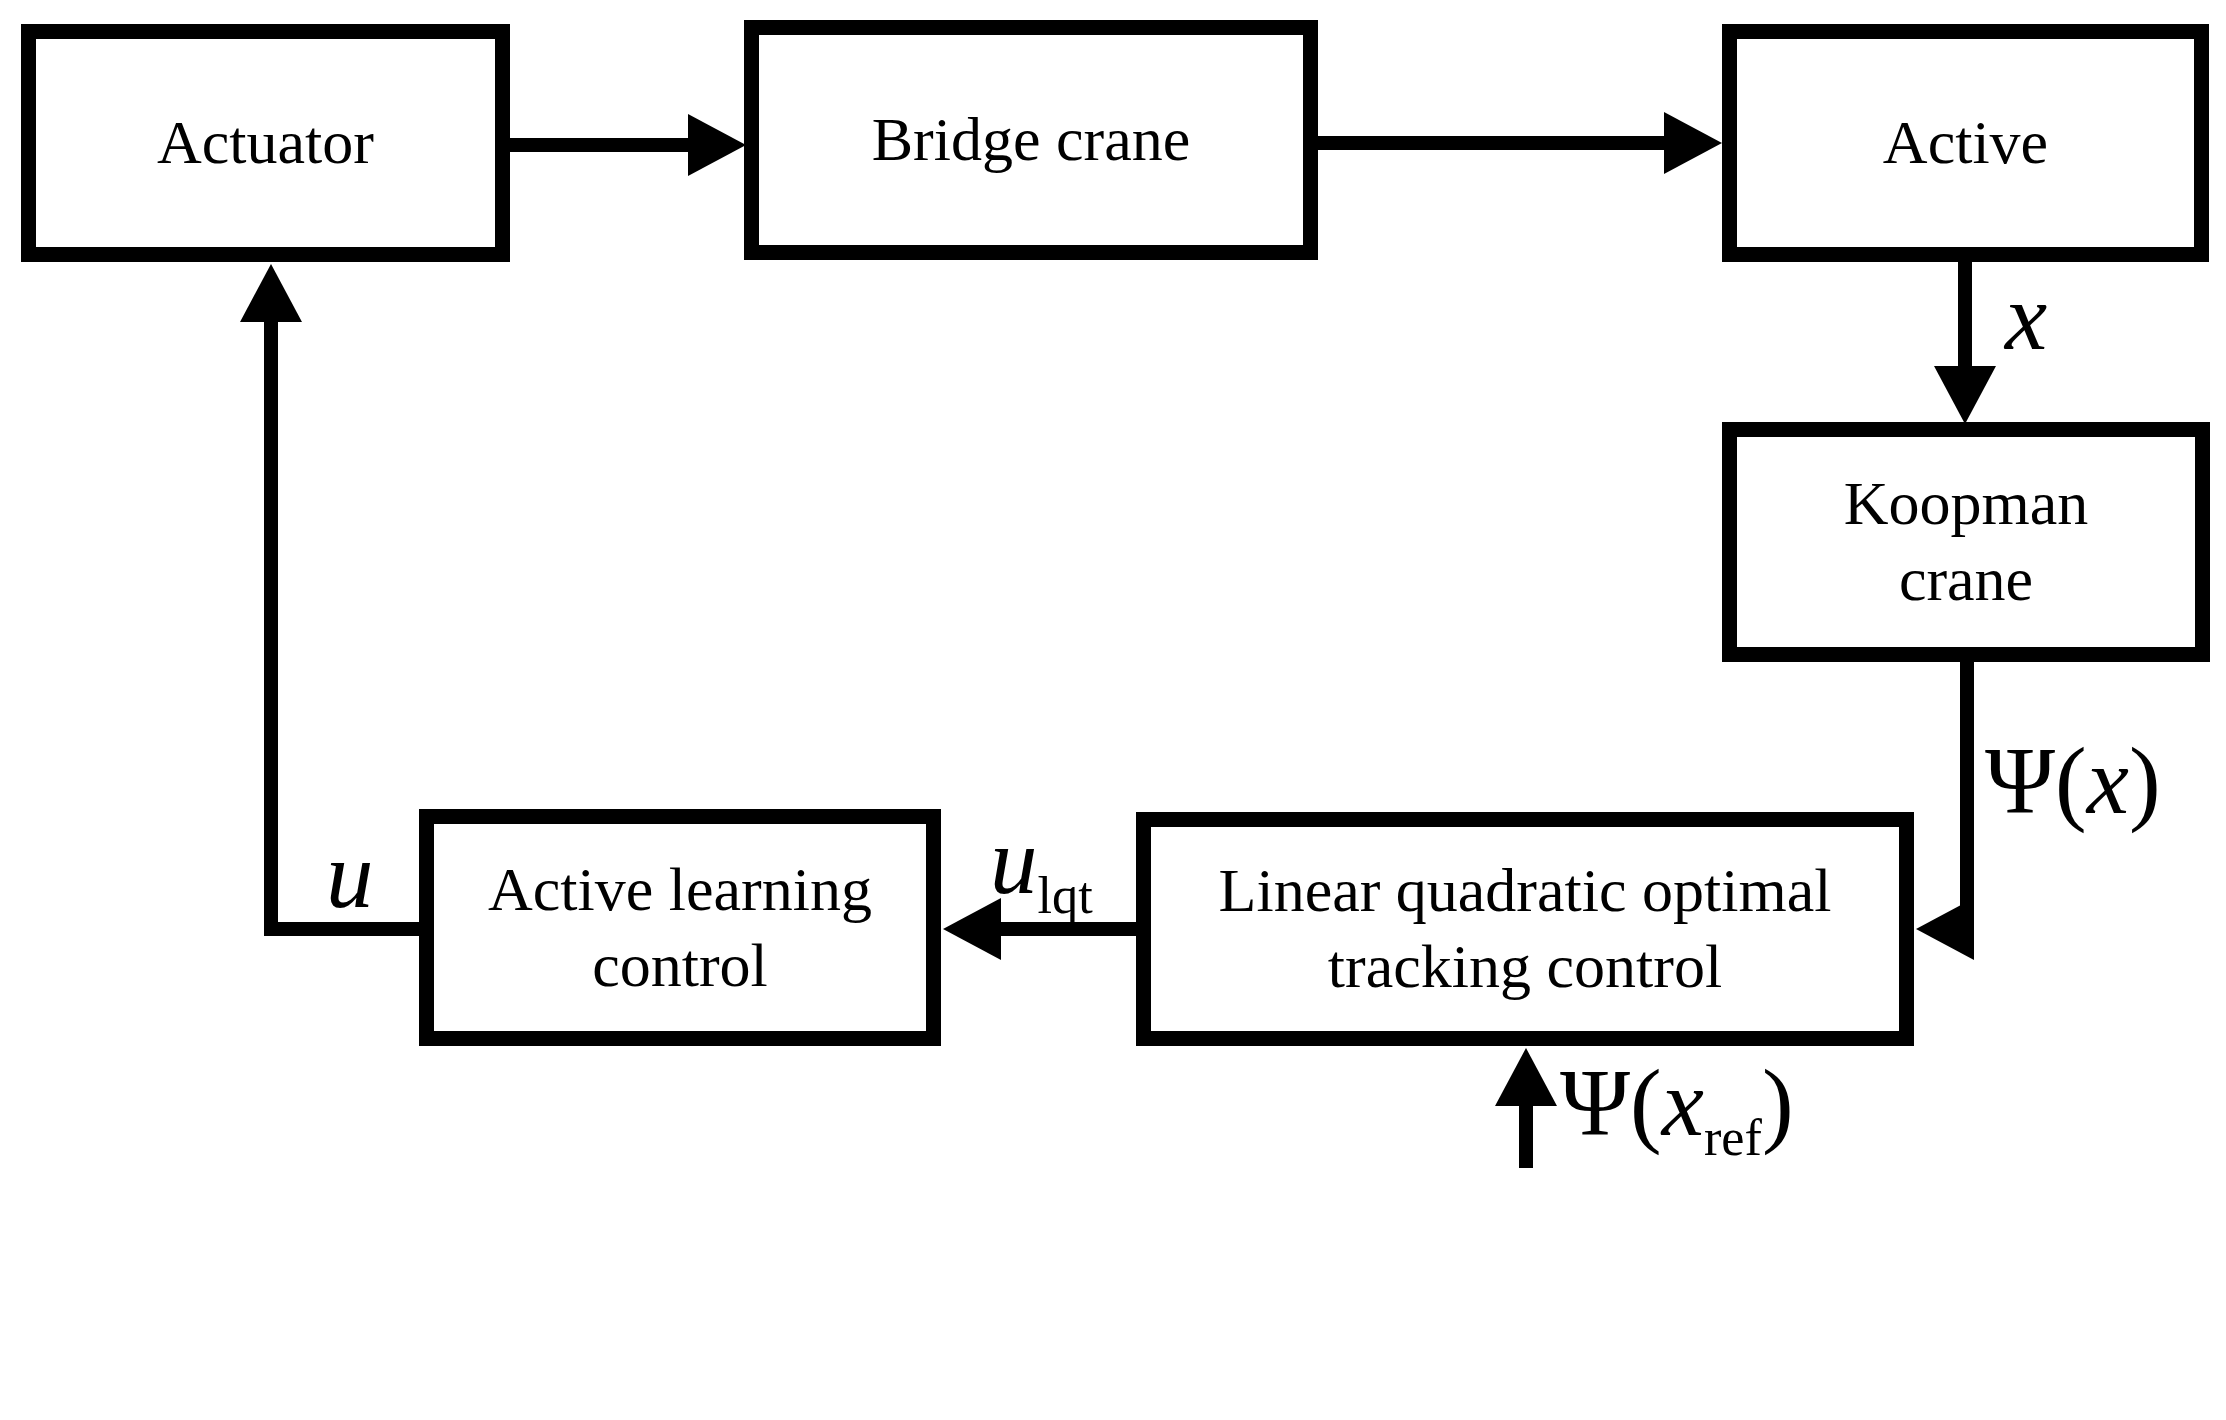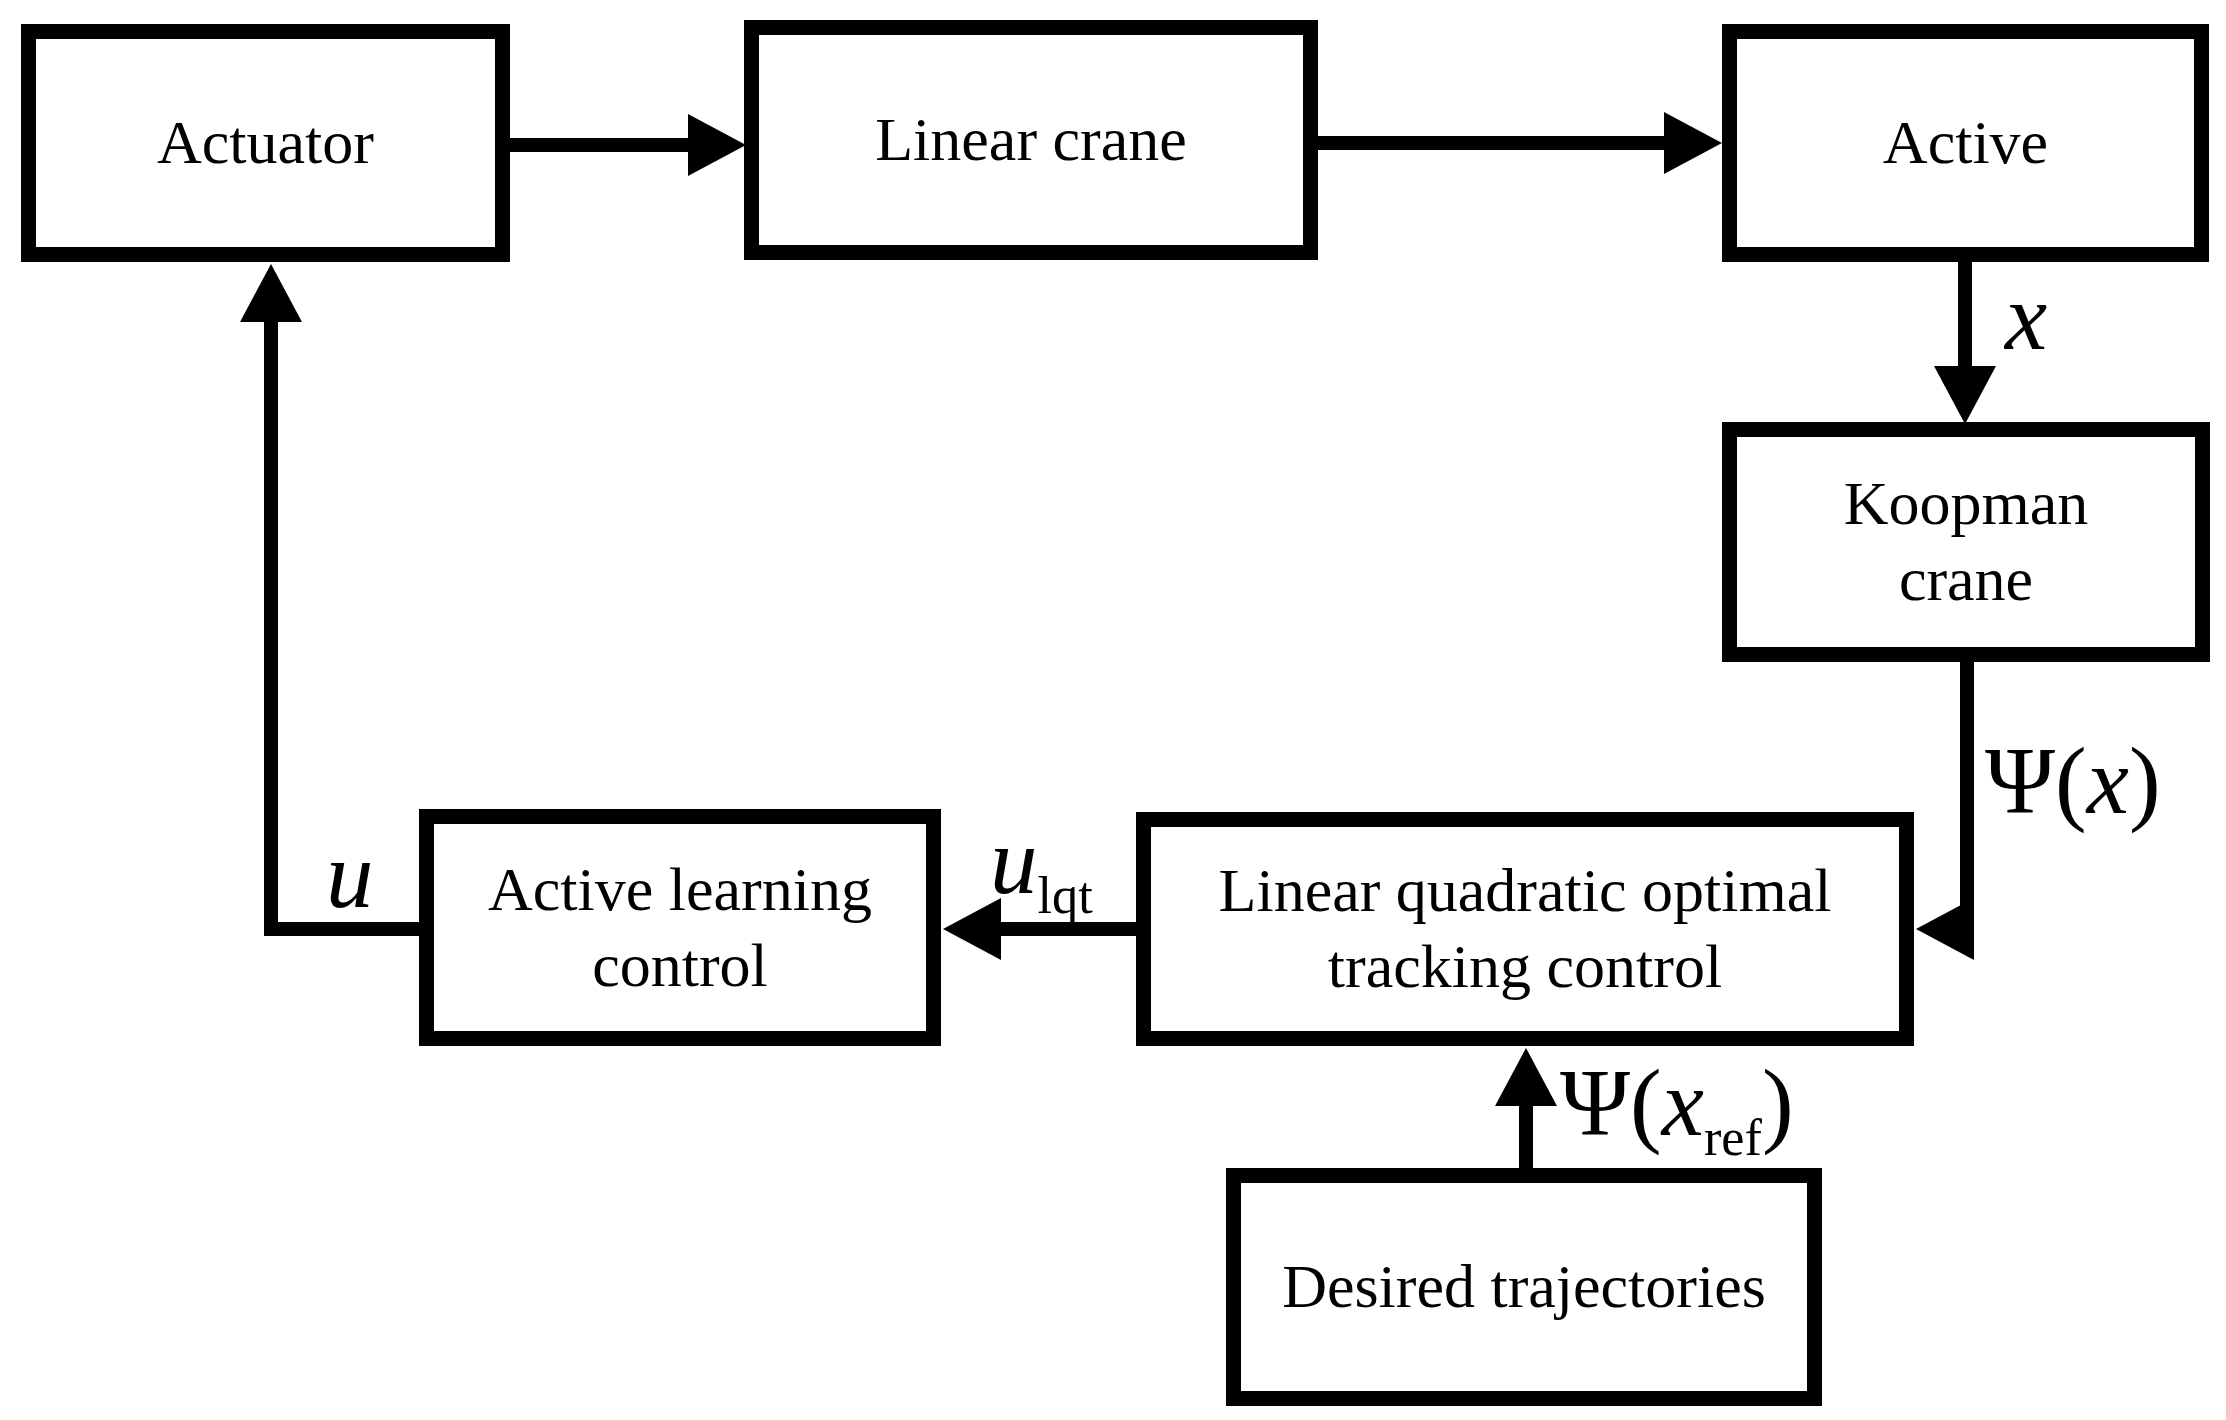--- a/index.html
+++ b/index.html
@@ -109,21 +109,21 @@
 </head>
 <body>
 
 <div id="canvas">
 
   <div class="box" id="box-actuator">
     <span>Actuator</span>
   </div>
 
   <div class="box" id="box-bridge">
-    <span>Linear crane</span>
+    <span>Bridge crane</span>
   </div>
 
   <div class="box" id="box-sensors">
     <span>Active</span>
   </div>
 
   <div class="box" id="box-koopman">
     <span>Koopman</span>
     <span>crane</span>
   </div>
@@ -131,23 +131,20 @@
   <div class="box" id="box-alc">
     <span>Active learning</span>
     <span>control</span>
   </div>
 
   <div class="box" id="box-lqt">
     <span>Linear quadratic optimal</span>
     <span>tracking control</span>
   </div>
 
-  <div class="box" id="box-desired">
-    <span>Desired trajectories</span>
-  </div>
 
   <div class="line" id="a1-line"></div>
   <div class="tri right" id="a1-head"></div>
 
   <div class="line" id="a2-line"></div>
   <div class="tri right" id="a2-head"></div>
 
   <div class="line" id="a3-line"></div>
   <div class="tri down" id="a3-head"></div>
   <div class="math" id="lbl-x">

